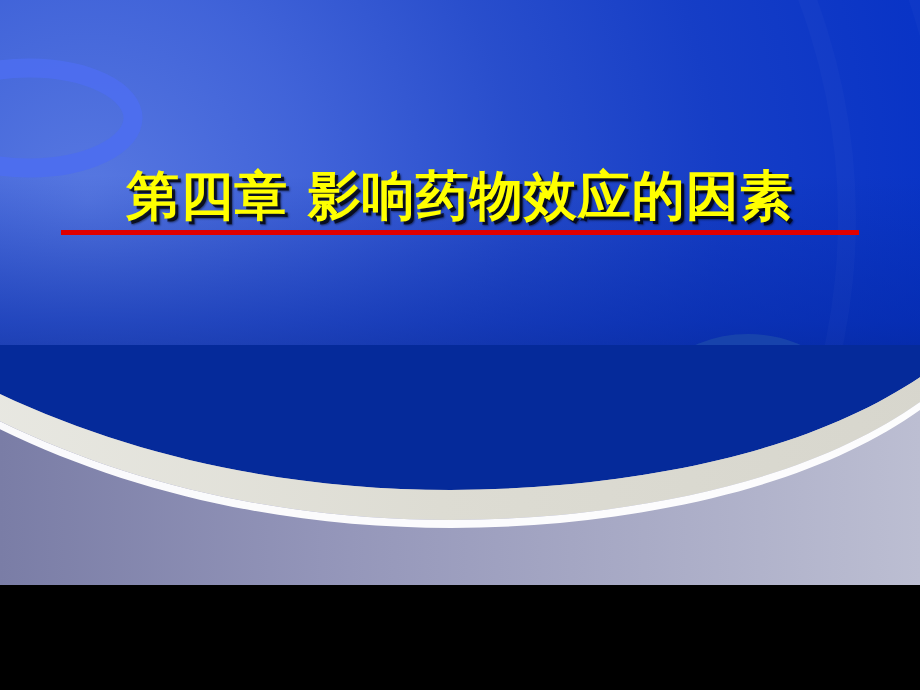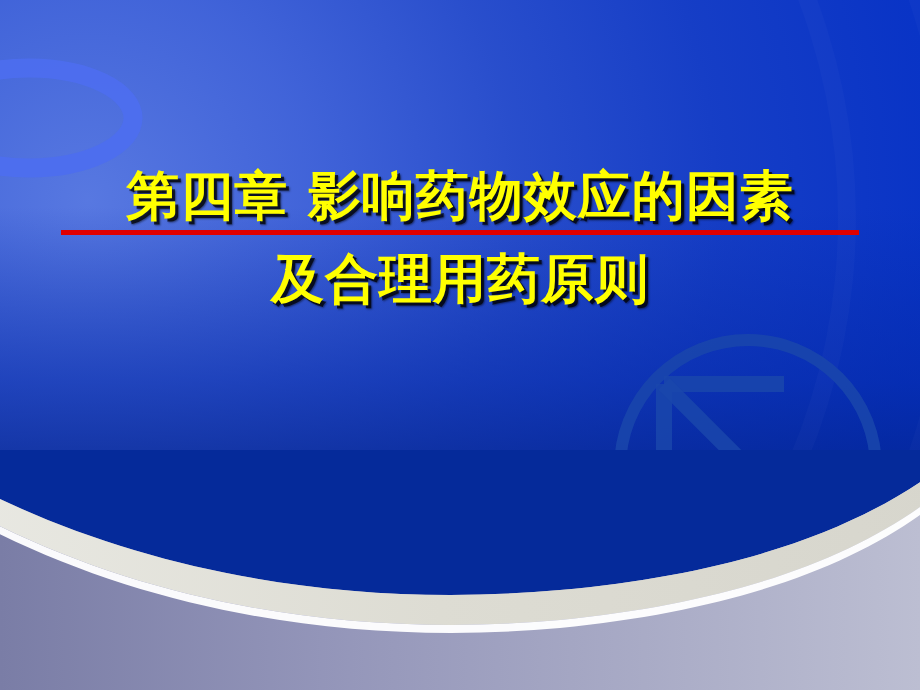--- a/index.html
+++ b/index.html
@@ -4,21 +4,21 @@
 <title>Slide</title>
 <style>
   html, body {
     margin: 0;
     padding: 0;
     background: #000;
   }
   #slide {
     position: relative;
     width: 920px;
-    height: 690px;
+    height: 585px;
     overflow: hidden;
     font-family: "DejaVu Sans", "Liberation Sans", sans-serif;
     background: #0330cb;
   }
 
   
   .bg-base {
     position: absolute;
     inset: 0;
     background: #0330cb;
@@ -177,16 +177,15 @@
     <path d="M-60,18 C120,120 340,160 560,140 C740,124 860,78 940,18
              L940,42 C860,106 740,152 560,170 C340,190 120,150 -60,44 Z" fill="url(#beige)"></path>
 
     <path d="M-60,44 C120,150 340,190 560,170 C740,152 860,106 940,42
              L940,50 C860,114 740,160 560,178 C340,198 120,158 -60,52 Z" fill="#ffffff" opacity="0.96"></path>
   </svg>
 
   <div class="title-block">
     <div class="title-line" id="title-line-1">第四章  影响药物效应的因素</div>
     <div class="title-rule"></div>
-    <div class="title-line" id="title-line-2">及合理用药原则</div>
   </div>
 
 </div>
 
 </body></html>

